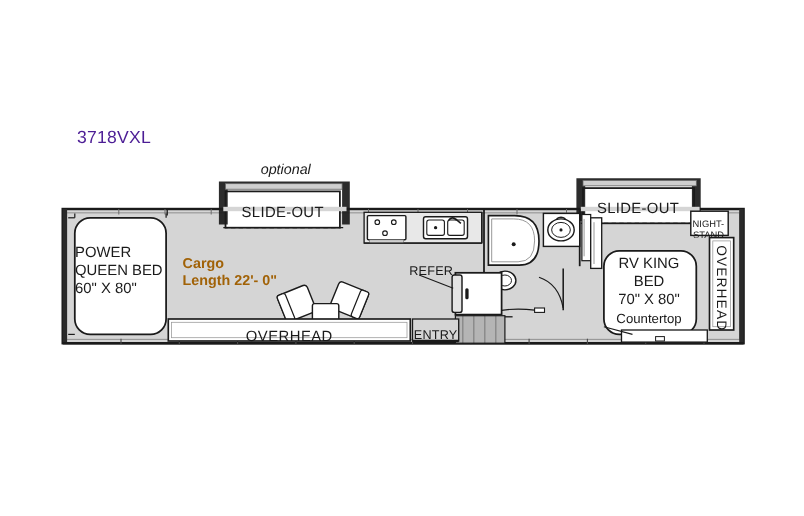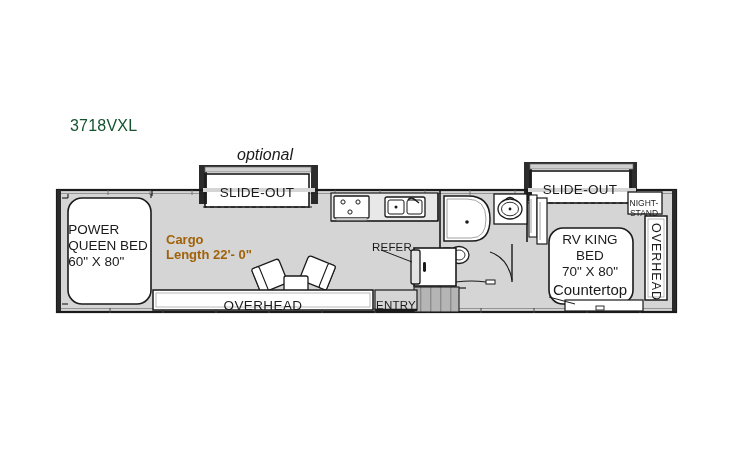--- a/index.html
+++ b/index.html
@@ -23,32 +23,32 @@
     height: 469px;
     background: #ffffff;
   }
 
   
   #model-title {
     position: absolute;
     left: 70px;
     top: 117px;
     font-size: 16px;
-    color: #14532d;
+    color: #4c1d95;
     letter-spacing: 0.2px;
     font-family: "Liberation Sans", sans-serif;
     white-space: nowrap;
   }
 
   
   #optional-label {
     position: absolute;
     left: 237px;
     top: 146px;
-    font-size: 16px;
+    font-size: 13px;
     font-style: italic;
     color: #1a1a1a;
     white-space: nowrap;
   }
 
   
   #floorplan-svg {
     position: absolute;
     left: 0;
     top: 0;
@@ -142,21 +142,21 @@
 
   #bed-right-label {
     left: 590px;
     top: 232px;
     font-size: 13.5px;
     line-height: 16px;
     text-align: center;
     transform: translateX(-50%);
   }
   #bed-right-label .line { display: block; }
-  #bed-right-label .small { font-size: 15px; display: block; margin-top: 2px; }
+  #bed-right-label .small { font-size: 12px; display: block; margin-top: 2px; }
 </style>
 </head>
 <body>
 
 <div id="stage">
 
   <div id="model-title" class="fp-text">3718VXL</div>
 
   <div id="optional-label" class="fp-text">optional</div>
 

